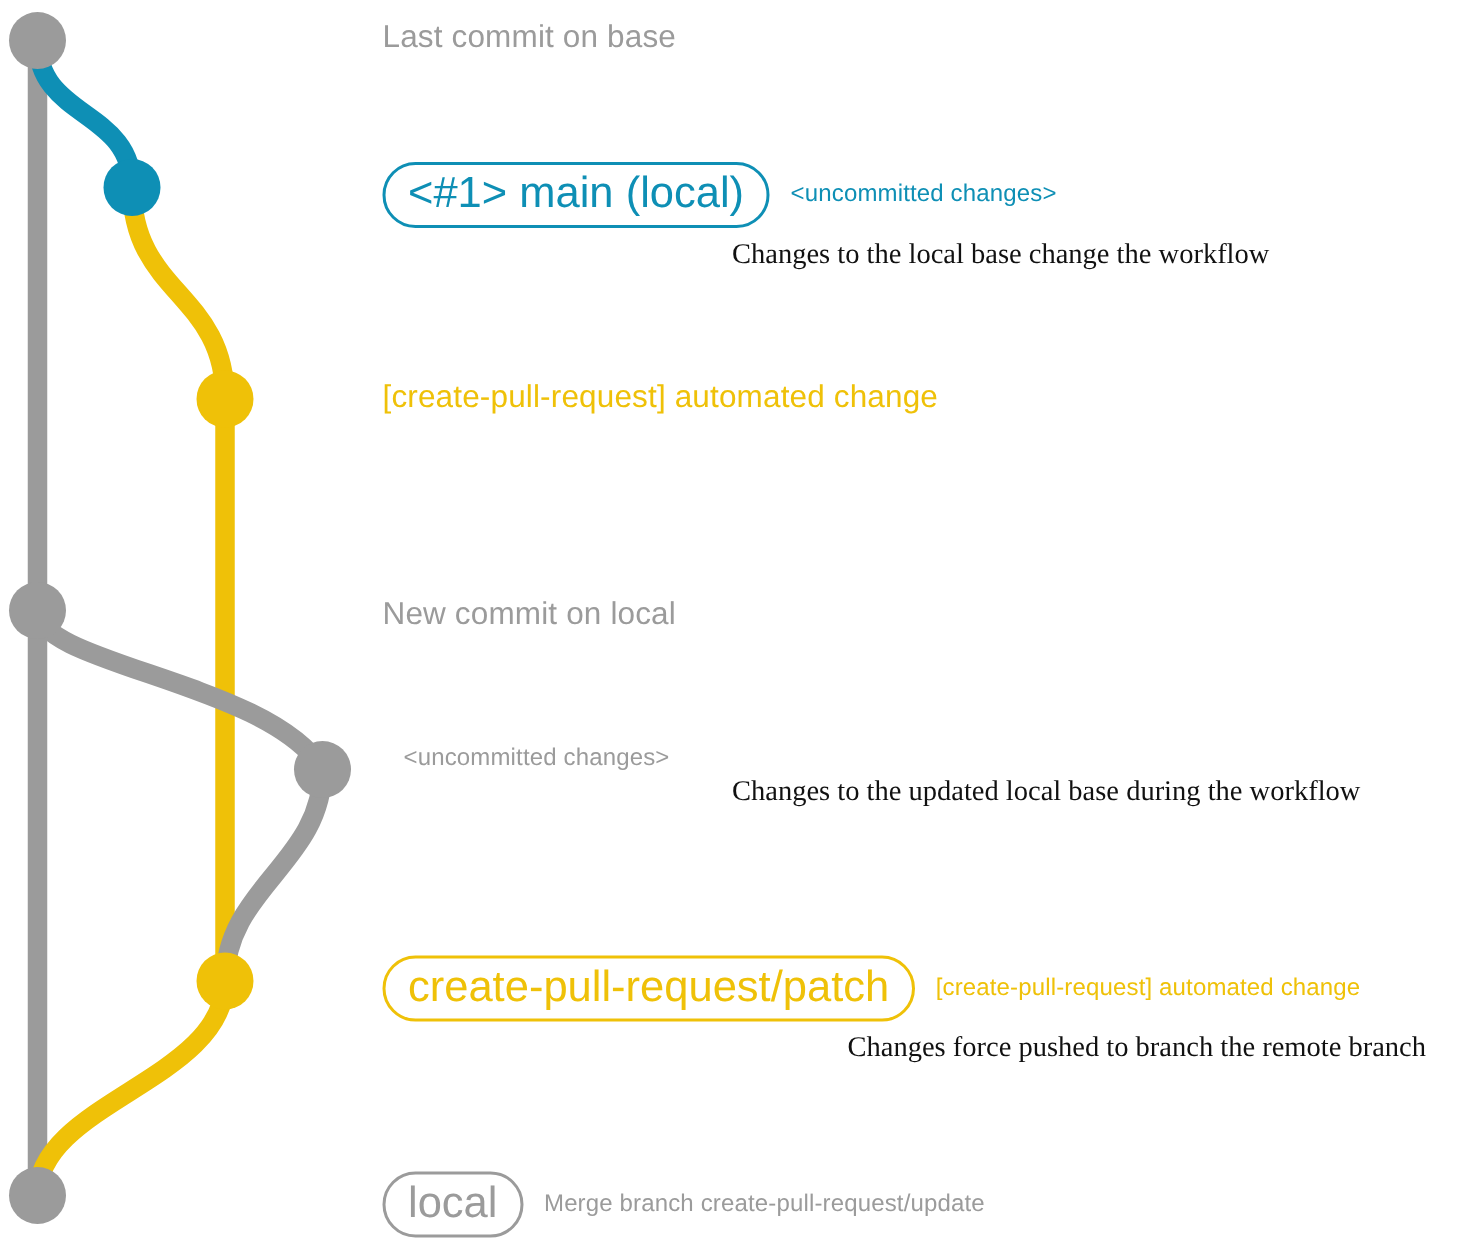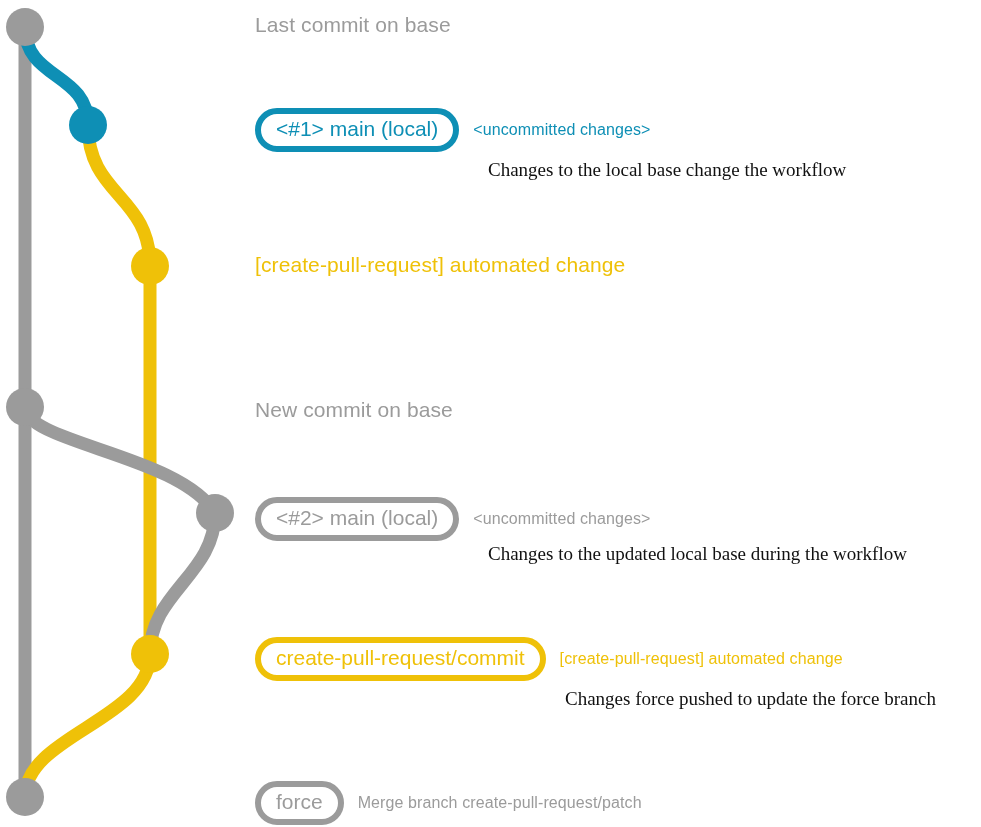--- a/index.html
+++ b/index.html
@@ -49,24 +49,24 @@
   }
 
   
   .pillrow {
     display: flex;
     align-items: center;
     white-space: nowrap;
   }
 
   .pill {
-    border: 6px solid #22c55e;
+    border: 2px solid #22c55e;
     border-radius: 22px;
     padding: 3px 15px 5px 15px;
-    font-size: 21px;
+    font-size: 29px;
     line-height: 1.12;
     color: #9b9b9b;
     background: #ffffff;
     white-space: nowrap;
     box-sizing: border-box;
   }
   .pill.blue   { border-color: #0e8fb5; color: #0e8fb5; }
   .pill.yellow { border-color: #efc108; color: #efc108; }
   .pill.grey   { border-color: #9b9b9b; color: #9b9b9b; }
 
@@ -141,39 +141,38 @@
       <span class="msg blue">&lt;uncommitted changes&gt;</span>
     </div>
     <div class="desc" style="margin-left:233px; margin-top:7px;">Changes to the local base change the workflow</div>
   </div>
 
   <div class="row" style="left:255px; top:253px;">
     <div class="heading yellow">[create-pull-request] automated change</div>
   </div>
 
   <div class="row" style="left:255px; top:398px;">
-    <div class="caption">New commit on base</div>
+    <div class="caption">New commit on local</div>
   </div>
 
   <div class="row" style="left:255px; top:497px;">
     <div class="pillrow">
-      <span class="pill grey">&lt;#2&gt; main (local)</span>
       <span class="msg grey">&lt;uncommitted changes&gt;</span>
     </div>
     <div class="desc" style="margin-left:233px; margin-top:2px;">Changes to the updated local base during the workflow</div>
   </div>
 
   <div class="row" style="left:255px; top:637px;">
     <div class="pillrow">
-      <span class="pill yellow">create-pull-request/commit</span>
+      <span class="pill yellow">create-pull-request/patch</span>
       <span class="msg yellow">[create-pull-request] automated change</span>
     </div>
-    <div class="desc" style="margin-left:310px; margin-top:7px;">Changes force pushed to update the force branch</div>
+    <div class="desc" style="margin-left:310px; margin-top:7px;">Changes force pushed to branch the remote branch</div>
   </div>
 
   <div class="row" style="left:255px; top:781px;">
     <div class="pillrow">
-      <span class="pill grey">force</span>
-      <span class="msg grey">Merge branch create-pull-request/patch</span>
+      <span class="pill grey">local</span>
+      <span class="msg grey">Merge branch create-pull-request/update</span>
     </div>
   </div>
 
 </div>
 
 </body></html>

